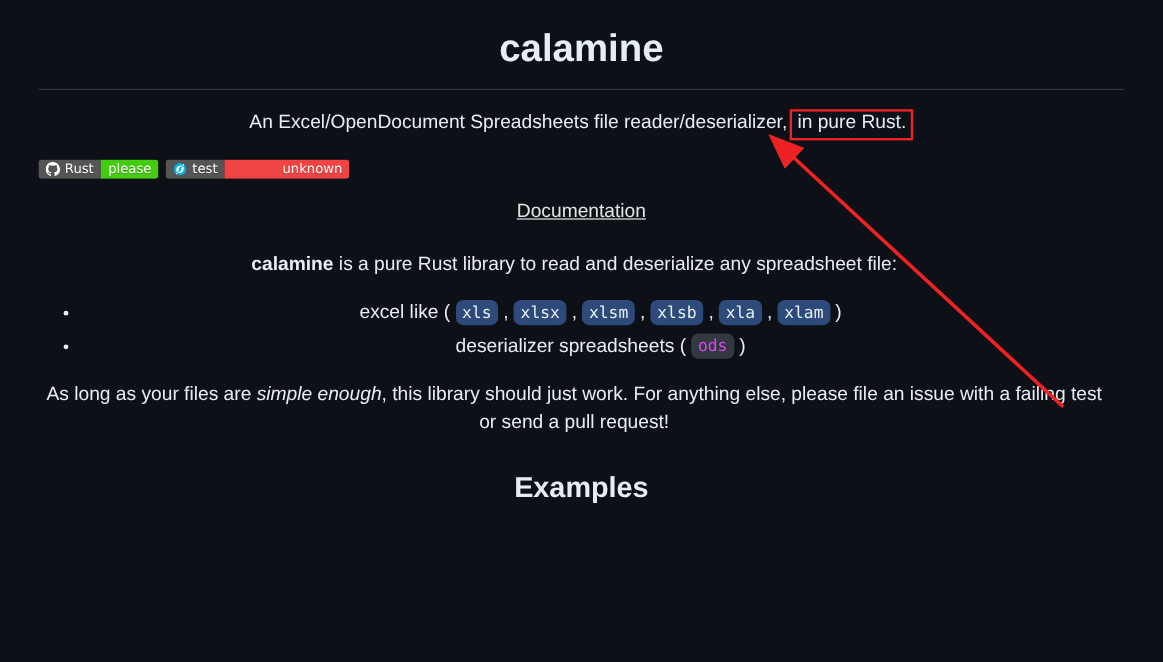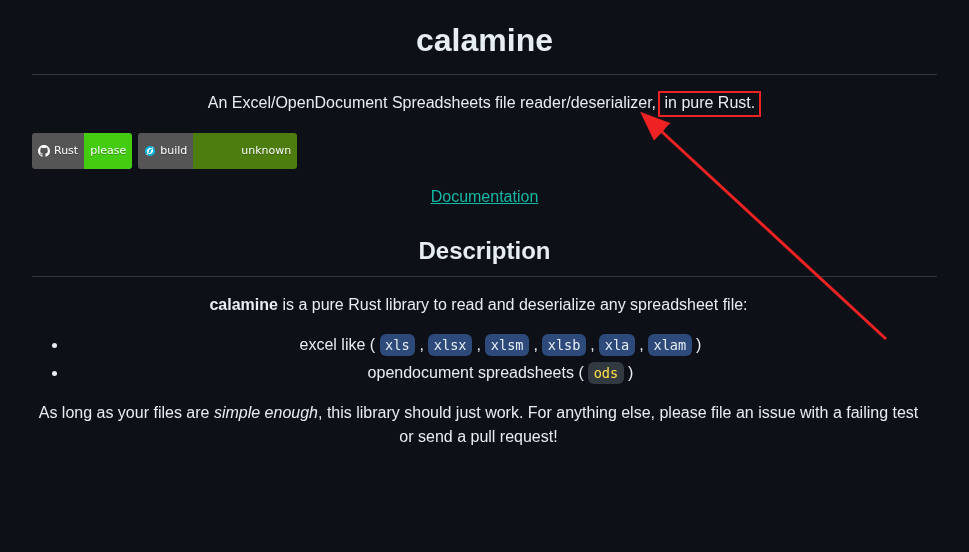--- a/index.html
+++ b/index.html
@@ -42,35 +42,35 @@
     gap: 6px;
     align-items: center;
   }
   .badge {
     display: inline-flex;
     border-radius: 3px;
     overflow: hidden;
     font-family: Verdana, DejaVu Sans, sans-serif;
     font-size: 11px;
     line-height: 20px;
-    height: 36px;
+    height: 16px;
     color: #fff;
     text-shadow: 0 1px rgba(0,0,0,0.3);
   }
   .badge .left, .badge .right {
     display: flex;
     align-items: center;
     padding: 0 6px;
   }
   .badge .left { background: #555; gap: 4px; }
   .badge .pass { background: #4c1; }
-  .badge .unknown { background: #4d7c0f; padding-left: 48px; }
+  .badge .unknown { background: #ef4444; padding-left: 48px; }
   .badge svg { width: 12px; height: 12px; }
   a.doc-link {
-    color: #14b8a6;
+    color: #e5e5e5;
   }
   p.doclink-wrap { margin: 0 0 20px 0; }
   h2.section {
     font-size: 1.5em;
     font-weight: 600;
     margin: 24px 0 16px 0;
     padding-bottom: 0.3em;
     border-bottom: 1px solid #30363d;
   }
   p.body { margin: 0 12px 16px 0; }
@@ -82,21 +82,21 @@
   code.fmt {
     background: #2d4a7a;
     color: #e6edf3;
     padding: 0.2em 0.4em;
     border-radius: 6px;
     font-family: ui-monospace, SFMono-Regular, Consolas, monospace;
     font-size: 85%;
   }
   code.fmt-plain {
     background: rgba(110,118,129,0.4);
-    color: #fde047;
+    color: #d946ef;
     padding: 0.2em 0.4em;
     border-radius: 6px;
     font-family: ui-monospace, SFMono-Regular, Consolas, monospace;
     font-size: 85%;
   }
   em { }
   .footer {
     position: absolute;
     left: 0;
     bottom: 0;
@@ -136,49 +136,49 @@
         <span>Rust</span>
       </span>
       <span class="right pass">please</span>
     </span>
     <span class="badge">
       <span class="left">
         <svg viewBox="0 0 40 40">
             <circle cx="20" cy="20" r="17" fill="#00B3E0"></circle>
             <path fill="#fff" d="M28 12c-4-4-11-3-15 1s-5 11-1 15l5-6c-1-2 0-5 2-7s5-3 7-2l6-5c-1-1-2-2-4-3zM12 28c4 4 11 3 15-1s5-11 1-15l-5 6c1 2 0 5-2 7s-5 3-7 2l-6 5c1 1 2 2 4 3z" opacity="0.95"></path>
           </svg>
-        <span>build</span>
+        <span>test</span>
       </span>
       <span class="right unknown">unknown</span>
     </span>
   </div>
 
   <p class="doclink-wrap">
     <a href="#" class="doc-link">Documentation</a>
   </p>
 
-  <h2 class="section">Description</h2>
 
   <p class="body">
     <strong>calamine</strong><span> is a pure Rust library to read and deserialize any spreadsheet file:</span>
   </p>
 
   <ul class="formats">
     <li>
       <span>excel like ( </span><code class="fmt">xls</code> , <code class="fmt">xlsx</code> , <code class="fmt">xlsm</code> , <code class="fmt">xlsb</code> , <code class="fmt">xla</code> , <code class="fmt">xlam</code><span> )</span>
     </li>
     <li>
-      <span>opendocument spreadsheets ( </span><code class="fmt-plain">ods</code><span> )</span>
+      <span>deserializer spreadsheets ( </span><code class="fmt-plain">ods</code><span> )</span>
     </li>
   </ul>
 
   <p class="body">
     <span>As long as your files are </span><em>simple enough</em><span>, this library should just work. For anything else, please file an issue with a failing test or send a pull request!</span>
   </p>
 
+  <h2 class="section" style="border-bottom:none;margin-bottom:0">Examples</h2>
 </div>
 
 <svg class="arrow-svg">
   <defs>
     <marker id="arrowhead" markerWidth="10" markerHeight="8" refX="1" refY="4" orient="auto">
       <polygon points="0 0, 10 4, 0 8" fill="#e22"></polygon>
     </marker>
   </defs>
   <line x1="886" y1="339" x2="660" y2="130" stroke="#e22" stroke-width="3" marker-end="url(#arrowhead)"></line>
 </svg>

